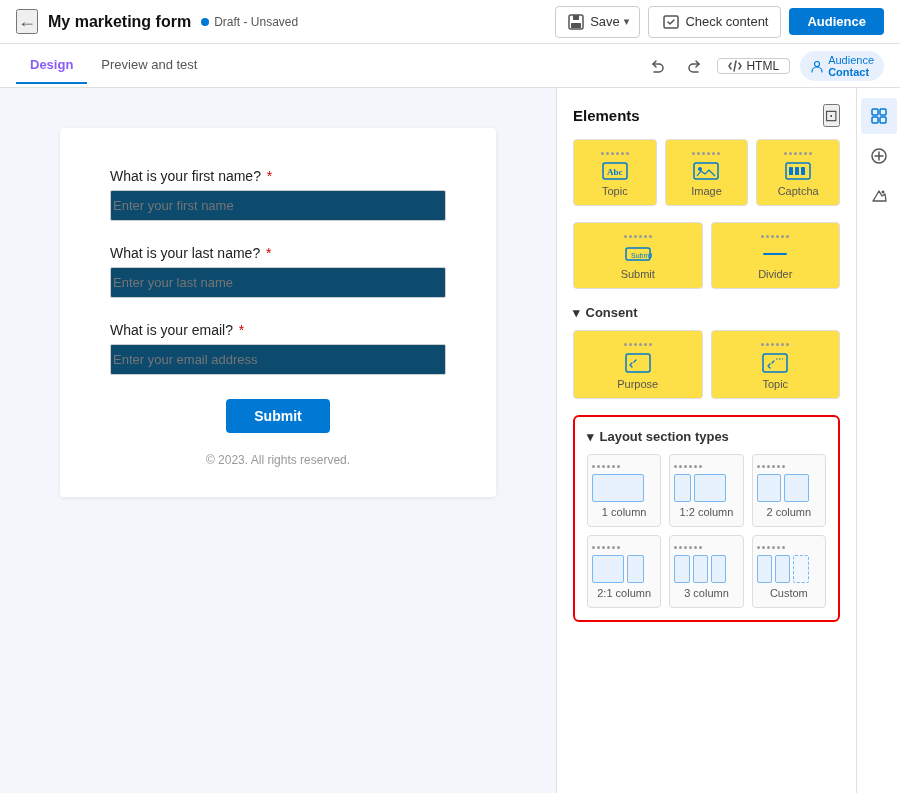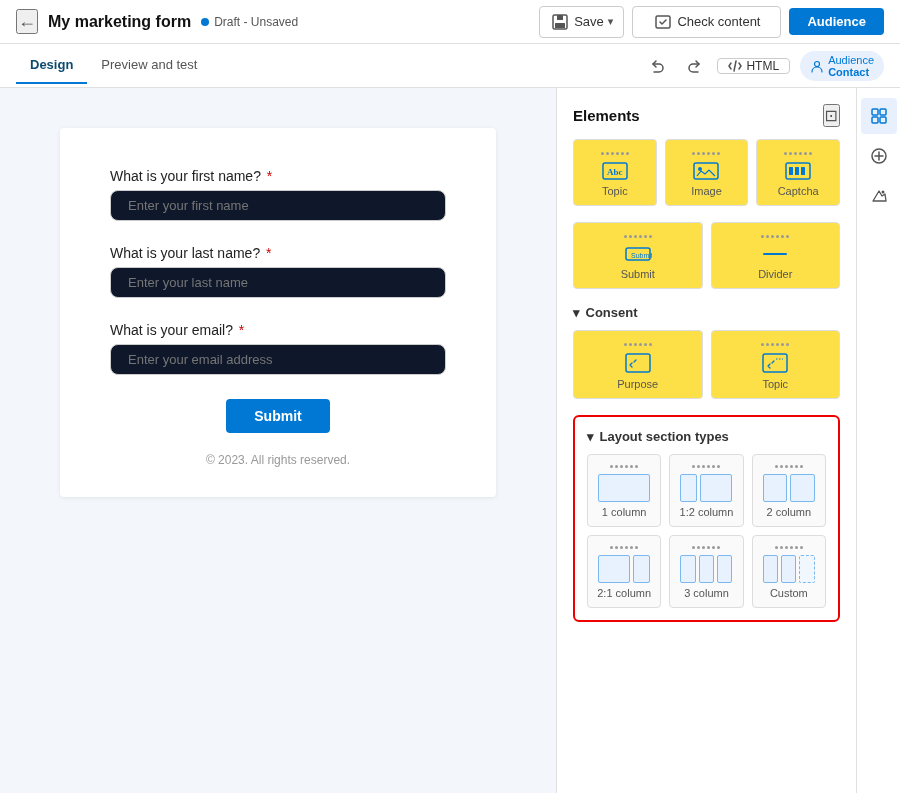--- a/index.html
+++ b/index.html
@@ -11,46 +11,46 @@
       background: #fff; border-bottom: 1px solid #e0e0e0;
       position: relative; z-index: 10;
     }
     .topbar-left { display: flex; align-items: center; gap: 10px; flex: 1; }
     .topbar-back { cursor: pointer; font-size: 18px; color: #555; display: flex; align-items: center; }
     .topbar-title { font-size: 16px; font-weight: 600; color: #111; }
     .topbar-draft { display: flex; align-items: center; gap: 5px; font-size: 12px; color: #555; }
     .draft-dot { width: 8px; height: 8px; border-radius: 50%; background: #0078d4; display: inline-block; }
     .topbar-right { display: flex; align-items: center; gap: 8px; }
     .btn-save { display: flex; align-items: center; gap: 4px; background: none; border: 1px solid #ccc; border-radius: 4px; padding: 5px 10px; cursor: pointer; font-size: 13px; color: #333; }
-    .btn-check { display: flex; align-items: center; gap: 4px; background: none; border: 1px solid #ccc; border-radius: 4px; padding: 5px 20px; cursor: pointer; font-size: 13px; color: #333; }
+    .btn-check { display: flex; align-items: center; gap: 4px; background: none; border: 1px solid #ccc; border-radius: 4px; padding: 5px 12px; cursor: pointer; font-size: 13px; color: #333; }
     .btn-publish { background: #0078d4; color: #fff; border: none; border-radius: 4px; padding: 6px 18px; cursor: pointer; font-size: 13px; font-weight: 600; }
 
     
     .subbar {
       display: flex; align-items: center; padding: 0 16px; height: 44px;
       background: #fff; border-bottom: 1px solid #e0e0e0;
     }
     .subbar-left { display: flex; align-items: center; gap: 0; flex: 1; }
     .tab { padding: 10px 14px; font-size: 13px; cursor: pointer; color: #555; border-bottom: 2px solid transparent; }
-    .tab.active { color: #0c4a6e; border-bottom: 2px solid #0078d4; font-weight: 600; }
+    .tab.active { color: #8b5cf6; border-bottom: 2px solid #0078d4; font-weight: 600; }
     .subbar-right { display: flex; align-items: center; gap: 10px; }
     .icon-btn { background: none; border: none; cursor: pointer; font-size: 16px; color: #555; padding: 4px; display: flex; align-items: center; }
     .html-btn { background: none; border: 1px solid #ccc; border-radius: 4px; padding: 0 10px; font-size: 12px; cursor: pointer; color: #333; display: flex; align-items: center; gap: 4px; }
     .audience-badge { display: flex; align-items: center; gap: 4px; background: #e8f0fe; border-radius: 20px; padding: 3px 10px; font-size: 12px; color: #0078d4; }
 
     
     .main-layout { display: flex; height: calc(793px - 44px - 44px); }
 
     
     .canvas { flex: 1; background: #f3f6fb; padding: 40px 60px; overflow-y: auto; }
     .form-card { background: #fff; border-radius: 4px; box-shadow: 0 1px 4px rgba(0,0,0,0.08); padding: 40px 50px 30px; max-width: 520px; margin: 0 auto; }
     .form-field { margin-bottom: 24px; }
     .form-label { font-size: 14px; font-weight: 500; color: #222; margin-bottom: 6px; display: block; }
     .form-label .required { color: #c00; margin-left: 2px; }
-    .form-input { width: 100%; border: 1px solid #ccc; border-radius: 8px; padding: 7px 17px; font-size: 13px; color: #999; background: #0f172a; outline: none; }
+    .form-input { width: 100%; border: 1px solid #ccc; border-radius: 2px; padding: 7px 2px; font-size: 13px; color: #999; background: #0c4a6e; outline: none; }
     .btn-submit { background: #0078d4; color: #fff; border: none; border-radius: 4px; padding: 9px 28px; font-size: 14px; cursor: pointer; font-weight: 600; display: block; margin: 10px auto 0; }
     .form-footer { text-align: center; font-size: 12px; color: #999; margin-top: 20px; }
 
     
     .sidebar { width: 300px; background: #fff; border-left: 1px solid #e0e0e0; overflow-y: auto; padding: 16px; flex-shrink: 0; }
     .sidebar-section-title { font-size: 15px; font-weight: 600; color: #111; margin-bottom: 12px; display: flex; align-items: center; justify-content: space-between; }
     .section-expand { font-size: 16px; color: #555; cursor: pointer; }
     .elements-grid { display: grid; grid-template-columns: repeat(3, 1fr); gap: 8px; margin-bottom: 16px; }
     .element-item {
       border: 1px solid #ddd; border-radius: 4px; padding: 12px 6px 8px;
@@ -67,21 +67,21 @@
     .consent-grid { display: grid; grid-template-columns: repeat(2, 1fr); gap: 8px; }
 
     
     .layout-section {
       border: 2px solid #e00; border-radius: 6px; padding: 12px;
     }
     .layout-title { font-size: 13px; font-weight: 600; color: #333; margin-bottom: 10px; display: flex; align-items: center; gap: 6px; }
     .layout-grid { display: grid; grid-template-columns: repeat(3, 1fr); gap: 8px; }
     .layout-item {
       border: 1px solid #ddd; border-radius: 4px; padding: 10px 4px 8px;
-      display: flex; flex-direction: column; align-items: center; gap: 4px;
+      display: flex; flex-direction: column; gap: 4px;
       cursor: pointer; background: #fafafa;
     }
     .layout-preview { width: 52px; height: 28px; display: flex; gap: 3px; align-items: stretch; }
     .layout-col { flex: 1; border: 1.5px solid #7bb8f0; border-radius: 2px; background: #e8f2ff; }
     .layout-col-wide { flex: 2; border: 1.5px solid #7bb8f0; border-radius: 2px; background: #e8f2ff; }
     .layout-col-narrow { flex: 1; border: 1.5px solid #7bb8f0; border-radius: 2px; background: #e8f2ff; }
     .layout-col-dashed { flex: 1; border: 1.5px dashed #7bb8f0; border-radius: 2px; background: #f0f7ff; }
     .layout-label { font-size: 11px; color: #555; text-align: center; }
 
     

